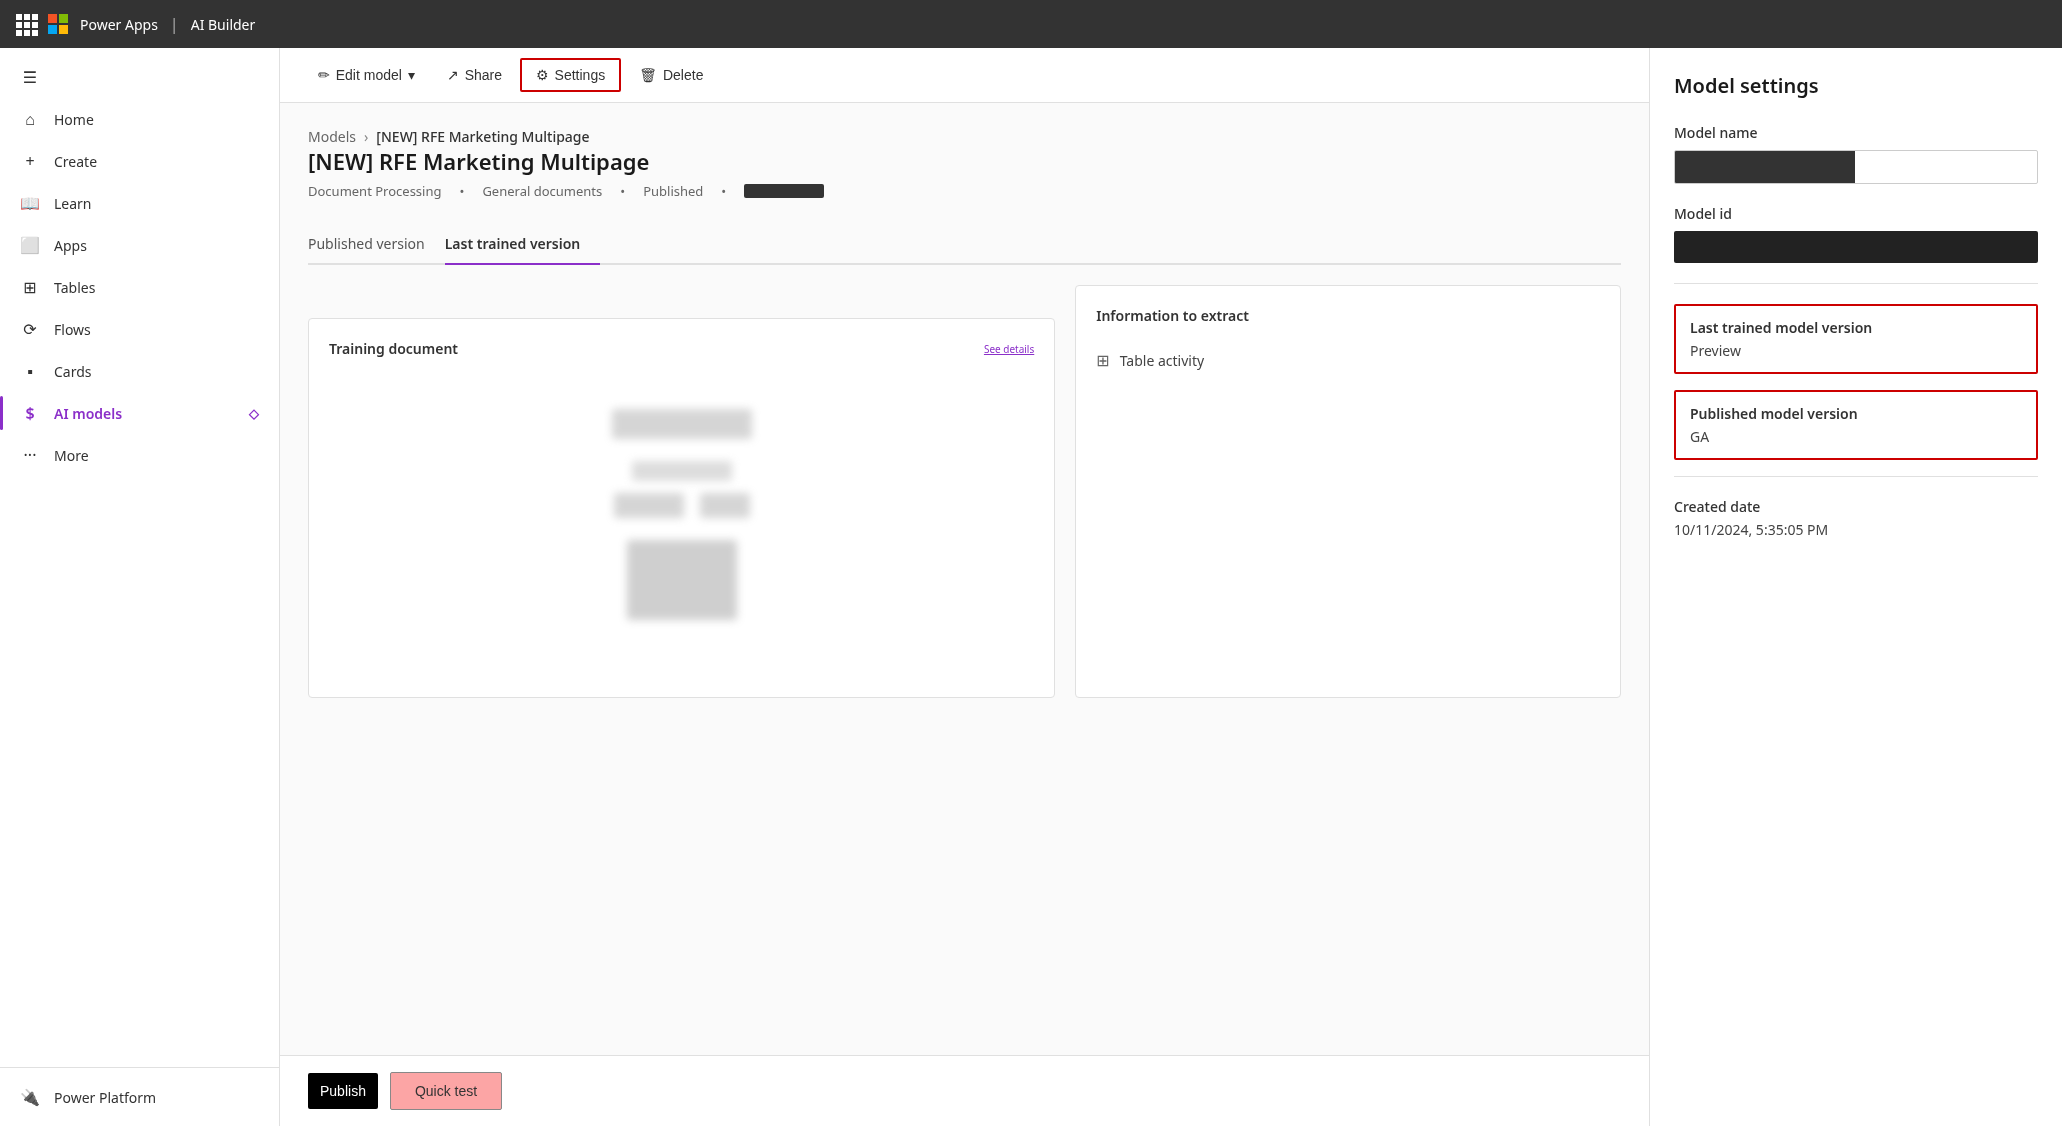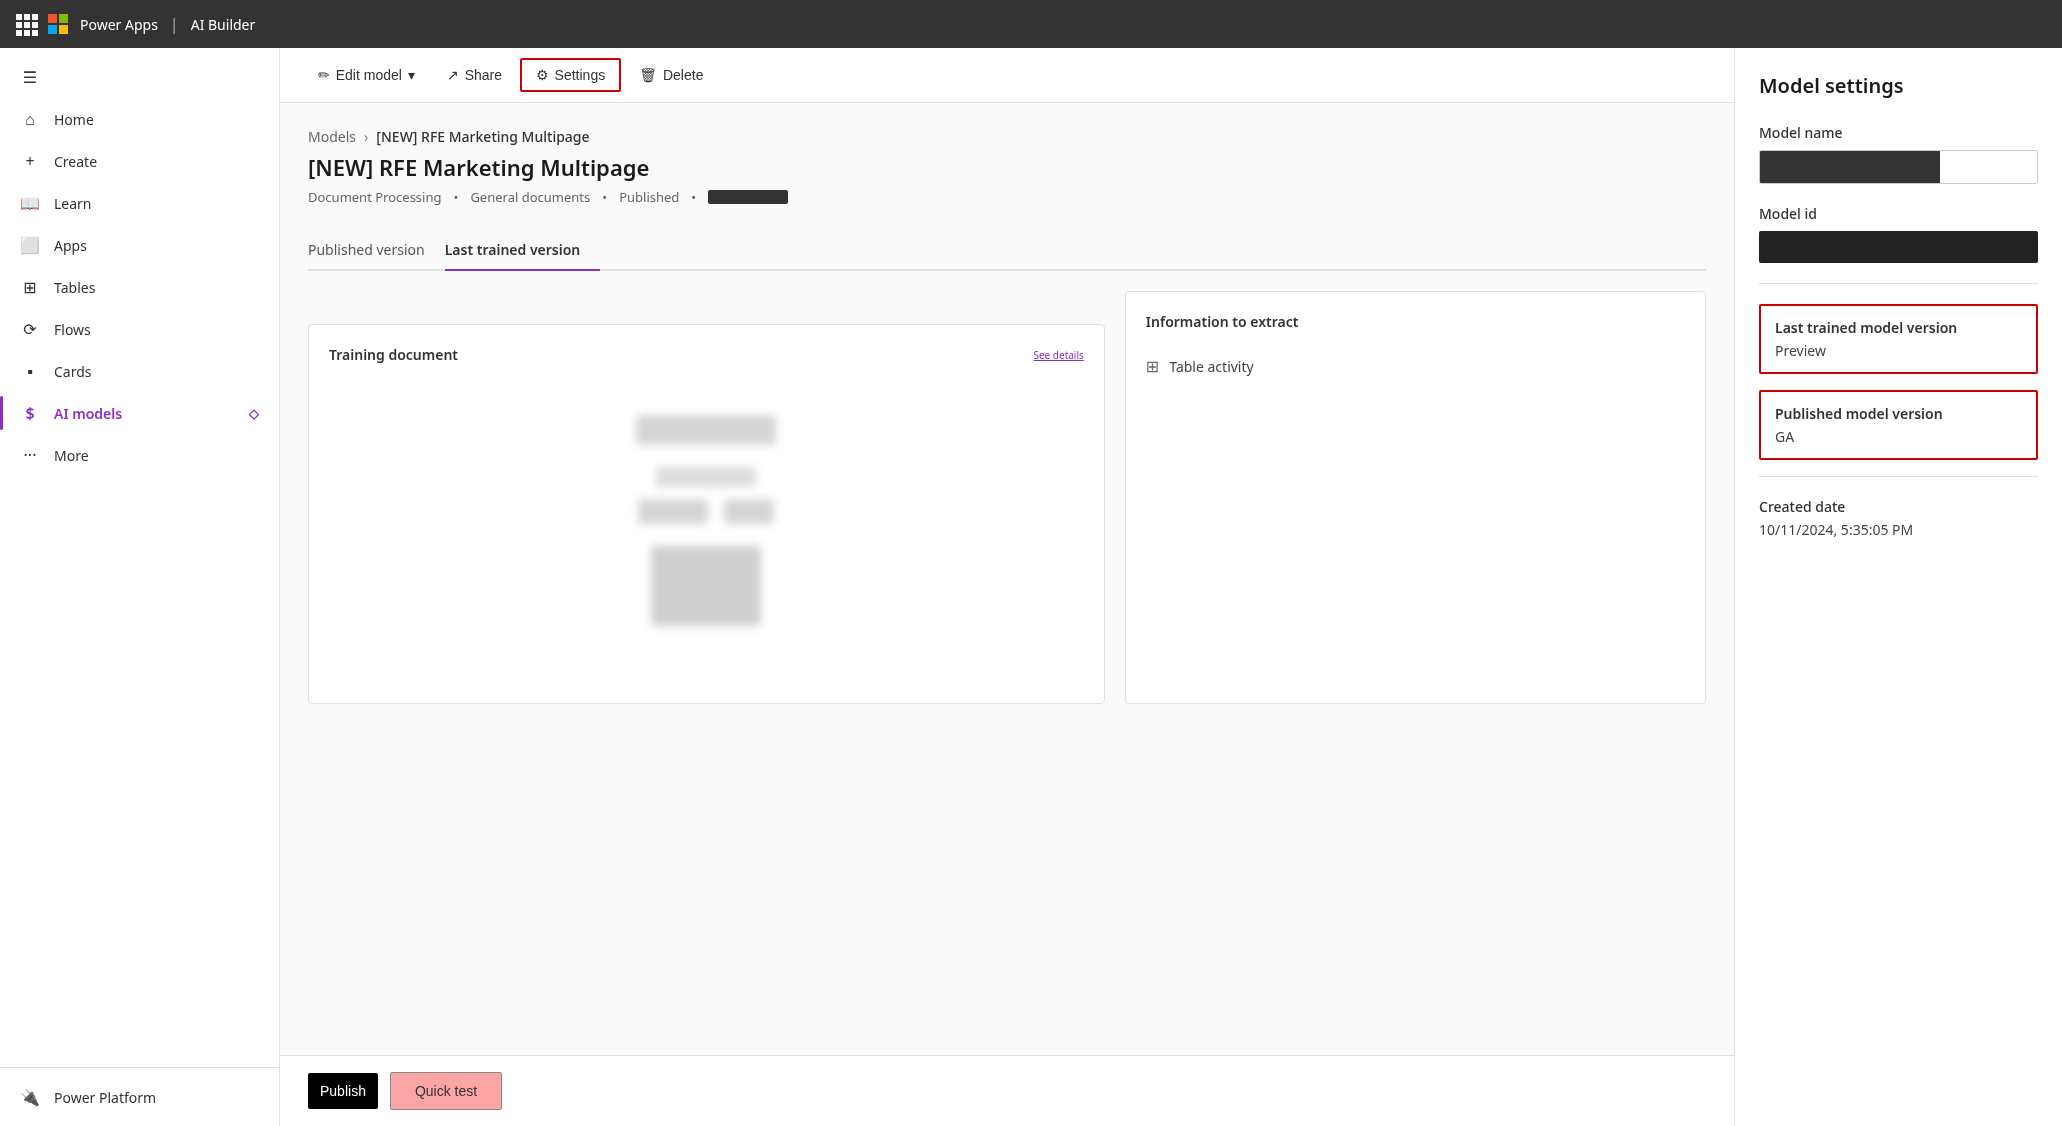--- a/index.html
+++ b/index.html
@@ -114,26 +114,25 @@
       overflow-y: auto;
       padding: 24px 28px;
     }
 
     .breadcrumb {
       display: flex;
       align-items: center;
       gap: 8px;
       font-size: 14px;
       color: #666;
-      margin-bottom: 6px;
     }
     .breadcrumb-sep { color: #888; }
     .breadcrumb-current { color: #333; font-weight: 500; }
     .page-title { font-size: 22px; font-weight: 600; color: #1a1a1a; margin-bottom: 6px; }
-    .page-meta { font-size: 13px; color: #666; display: flex; align-items: center; gap: 12px; margin-bottom: 24px; text-align: center; }
+    .page-meta { font-size: 13px; color: #666; display: flex; align-items: center; gap: 18px; margin-bottom: 24px; text-align: center; }
     .meta-redacted {
       display: inline-block;
       width: 80px;
       height: 14px;
       background: #333;
       border-radius: 2px;
       vertical-align: middle;
     }
 
     
@@ -219,21 +218,21 @@
       color: #333;
       border: 1px solid #888;
       padding: 10px 24px;
       font-size: 14px;
       border-radius: 2px;
       cursor: pointer;
     }
 
     
     .settings-panel {
-      width: 328px;
+      width: 413px;
       background: #fff;
       border-left: 1px solid #e0e0e0;
       padding: 24px 24px;
       overflow-y: auto;
       flex-shrink: 0;
     }
     .settings-title { font-size: 20px; font-weight: 600; margin-bottom: 24px; color: #1a1a1a; }
     .settings-field { margin-bottom: 20px; }
     .settings-label { font-size: 14px; font-weight: 500; color: #333; margin-bottom: 8px; }
     .settings-value-redacted {

